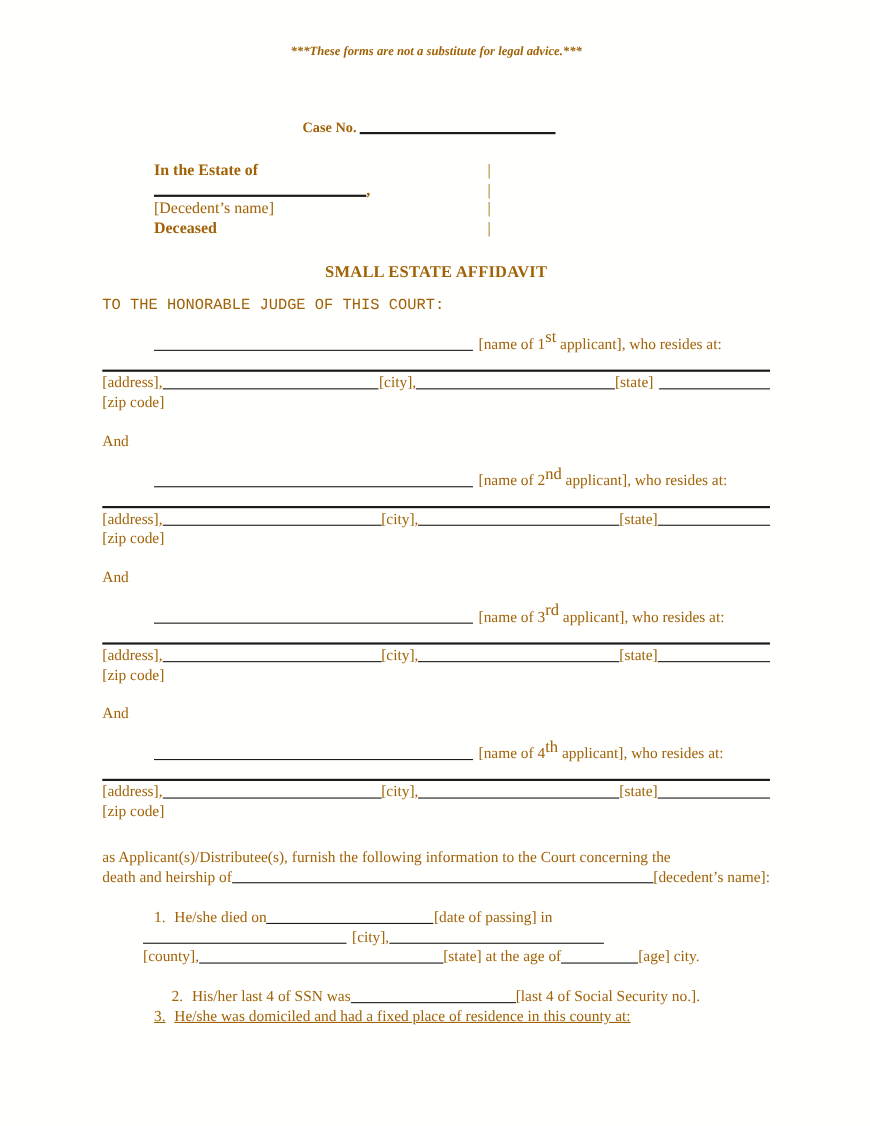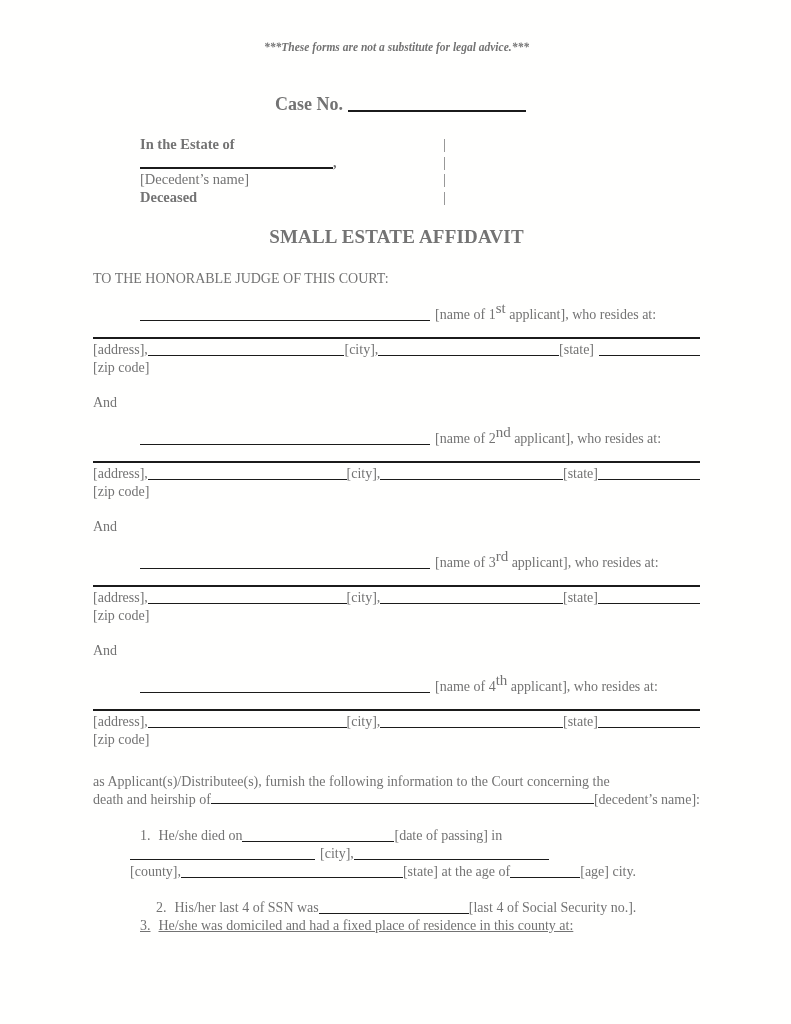--- a/index.html
+++ b/index.html
@@ -1,36 +1,36 @@
 <!DOCTYPE html>
 <html><head>
 <meta charset="utf-8">
 <style>
   html,body{margin:0;padding:0;background:#e8e8e8;}
   .page{
     width:791px;height:1024px;box-sizing:border-box;background:#fffffe;
     padding:40px 91px 0 93px;position:relative;margin:0 auto;
     font-family:"Liberation Serif","DejaVu Serif",serif;
-    font-size:14px;color:#737373;line-height:18px;
+    font-size:14px;color:#a16207;line-height:18px;
   }
   .b{font-weight:bold;}
   .center{text-align:center;}
   .disclaimer{font-size:11.5px;font-style:italic;font-weight:bold;text-align:center;line-height:14px;}
-  .case-row{margin-top:41px;margin-left:182px;font-size:18px;line-height:19px;}
+  .case-row{margin-top:52px;margin-left:182px;font-size:13px;line-height:19px;}
   .blank{display:inline-block;height:3px;border-bottom:1.5px solid #1b1b1b;position:relative;top:2px;}
   
   .caption{display:flex;margin-top:22px;font-size:14.5px;line-height:17.5px;gap:13px;}
   .hcol-left{margin-left:47px;width:243px;}
   .hcol-div{width:50px;text-align:right;}
   .hcol-div div{line-height:17.5px;}
   .hcol-right{margin-left:14px;flex:1;}
   .hrow{min-height:17.5px;}
   .probate-indent{padding-left:18px;}
-  .title{margin-top:22px;font-size:19px;letter-spacing:.2px;}
-  .salutation{margin-top:24px;}
+  .title{margin-top:22px;font-size:15px;letter-spacing:.2px;}
+  .salutation{margin-top:12px;font-family:Liberation Mono, monospace;}
   
   .name-row{margin-top:18px;margin-left:47px;white-space:nowrap;}
   .name-row .nameb{width:290px;margin-right:5px;}
   .full-rule{height:0;border-bottom:2px solid #1b1b1b;margin-top:13px;margin-bottom:2px;}
   .addr-row{display:flex;align-items:baseline;}
   .addr-row .blank{top:2px;}
   .grow1{flex-grow:185;}
   .grow2{flex-grow:170;}
   .grow3{flex-grow:95;}
   .sp{margin-left:5px;}

